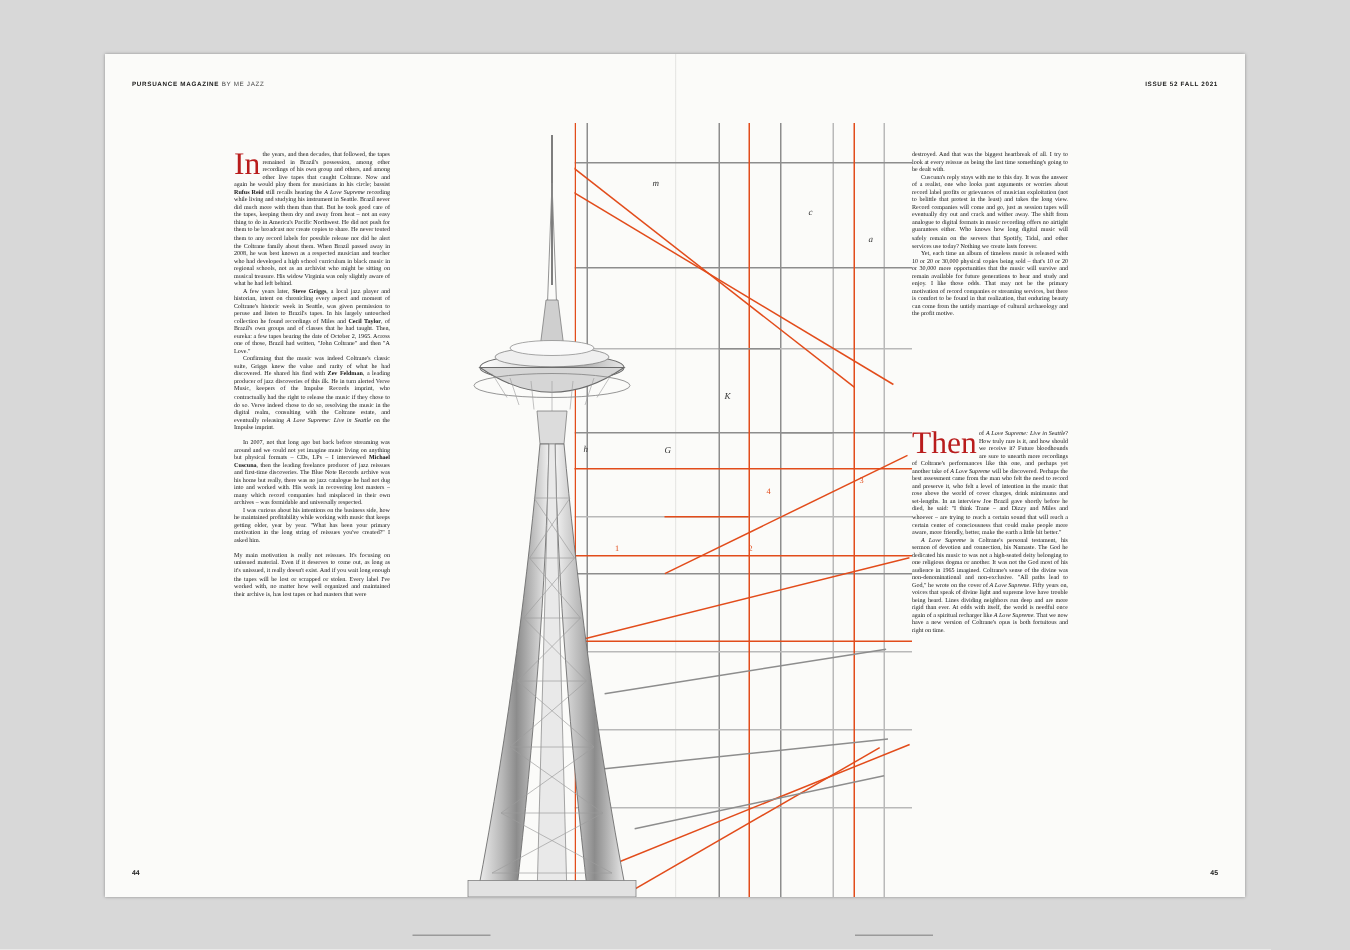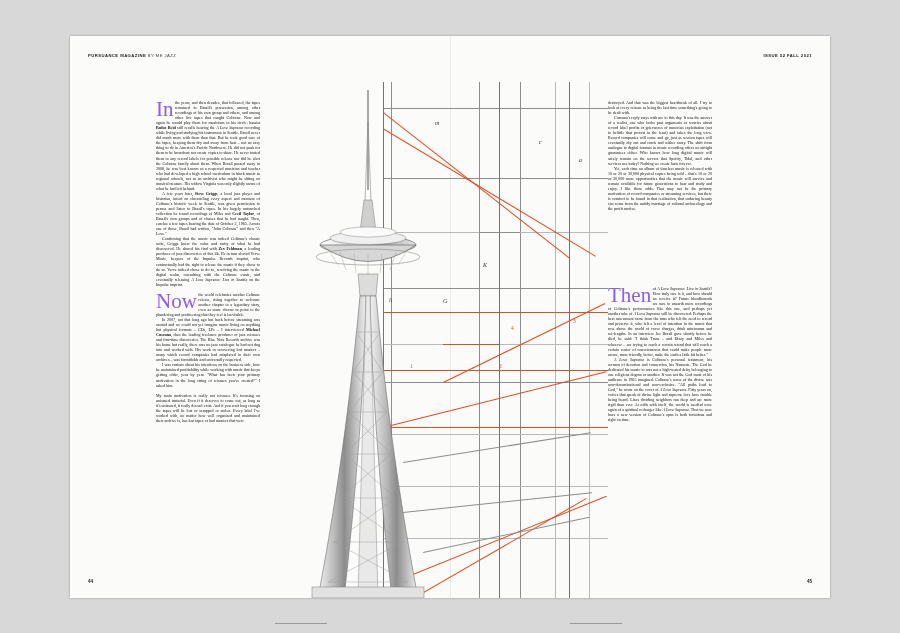--- a/index.html
+++ b/index.html
@@ -55,21 +55,21 @@
   .col i{font-style:italic;}
   .dropcapwrap{position:relative;}
   .dropcap{
     float:left;
     font-size:21px;
     line-height:16px;
     padding-right:1.5px;
     margin-top:1px;
     font-family:"Liberation Serif", serif;
     font-weight:400;
-    color:#8b5cf6;
+    color:#b91c1c;
   }
   .gap{height:5px;}
 
   #col1{left:86px;top:64px;width:104px;}
   #col2{left:538px;top:64px;width:104px;}
   #col3{left:538px;top:250px;width:104px;}
 
   
   .art{
     position:absolute;left:190px;top:46px;width:348px;height:516px;
@@ -111,24 +111,20 @@
   <div class="folio right">45</div>
 
   <div class="col" id="col1">
     <div class="dropcapwrap">
       <span class="dropcap">In</span>
       <p class="first">the years, and then decades, that followed, the tapes remained in Brazil's possession, among other recordings of his own group and others, and among other live tapes that caught Coltrane. Now and again he would play them for musicians in his circle; bassist <b>Rufus Reid</b> still recalls hearing the <i>A Love Supreme</i> recording while living and studying his instrument in Seattle. Brazil never did much more with them than that. But he took good care of the tapes, keeping them dry and away from heat – not an easy thing to do in America's Pacific Northwest. He did not push for them to be broadcast nor create copies to share. He never touted them to any record labels for possible release nor did he alert the Coltrane family about them. When Brazil passed away in 2008, he was best known as a respected musician and teacher who had developed a high school curriculum in black music in regional schools, not as an archivist who might be sitting on musical treasure. His widow Virginia was only slightly aware of what he had left behind.</p>
     </div>
     <p>A few years later, <b>Steve Griggs</b>, a local jazz player and historian, intent on chronicling every aspect and moment of Coltrane's historic week in Seattle, was given permission to peruse and listen to Brazil's tapes. In his largely untouched collection he found recordings of Miles and <b>Cecil Taylor</b>, of Brazil's own groups and of classes that he had taught. Then, eureka: a few tapes bearing the date of October 2, 1965. Across one of those, Brazil had written, "John Coltrane" and then "A Love."</p>
     <p>Confirming that the music was indeed Coltrane's classic suite, Griggs knew the value and rarity of what he had discovered. He shared his find with <b>Zev Feldman</b>, a leading producer of jazz discoveries of this ilk. He in turn alerted Verve Music, keepers of the Impulse Records imprint, who contractually had the right to release the music if they chose to do so. Verve indeed chose to do so, resolving the music in the digital realm, consulting with the Coltrane estate, and eventually releasing <i>A Love Supreme: Live in Seattle</i> on the Impulse imprint.</p>
     <div class="gap"></div>
-    <div class="dropcapwrap">
-      <span class="dropcap">Now</span>
-      <p class="first">the world celebrates another Coltrane release, rising together to welcome another chapter to a legendary story, even as some choose to point to the plundering and profiteering that they feel is inevitable.</p>
-    </div>
     <p>In 2007, not that long ago but back before streaming was around and we could not yet imagine music living on anything but physical formats – CDs, LPs – I interviewed <b>Michael Cuscuna</b>, then the leading freelance producer of jazz reissues and first-time discoveries. The Blue Note Records archive was his home but really, there was no jazz catalogue he had not dug into and worked with. His work in recovering lost masters – many which record companies had misplaced in their own archives – was formidable and universally respected.</p>
     <p>I was curious about his intentions on the business side, how he maintained profitability while working with music that keeps getting older, year by year. "What has been your primary motivation in the long string of reissues you've created?" I asked him.</p>
     <div class="gap"></div>
     <p class="first">My main motivation is really not reissues. It's focusing on unissued material. Even if it deserves to come out, as long as it's unissued, it really doesn't exist. And if you wait long enough the tapes will be lost or scrapped or stolen. Every label I've worked with, no matter how well organized and maintained their archive is, has lost tapes or had masters that were</p>
   </div>
 
   <div class="col" id="col2">
     <p class="first">destroyed. And that was the biggest heartbreak of all. I try to look at every reissue as being the last time something's going to be dealt with.</p>
     <p>Cuscuna's reply stays with me to this day. It was the answer of a realist, one who looks past arguments or worries about record label profits or grievances of musician exploitation (not to belittle that protest in the least) and takes the long view. Record companies will come and go, just as session tapes will eventually dry out and crack and wither away. The shift from analogue to digital formats in music recording offers no airtight guarantees either. Who knows how long digital music will safely remain on the servers that Spotify, Tidal, and other services use today? Nothing we create lasts forever.</p>
     <p>Yet, each time an album of timeless music is released with 10 or 20 or 30,000 physical copies being sold – that's 10 or 20 or 30,000 more opportunities that the music will survive and remain available for future generations to hear and study and enjoy. I like those odds. That may not be the primary motivation of record companies or streaming services, but there is comfort to be found in that realization, that enduring beauty can come from the untidy marriage of cultural archaeology and the profit motive.</p>

